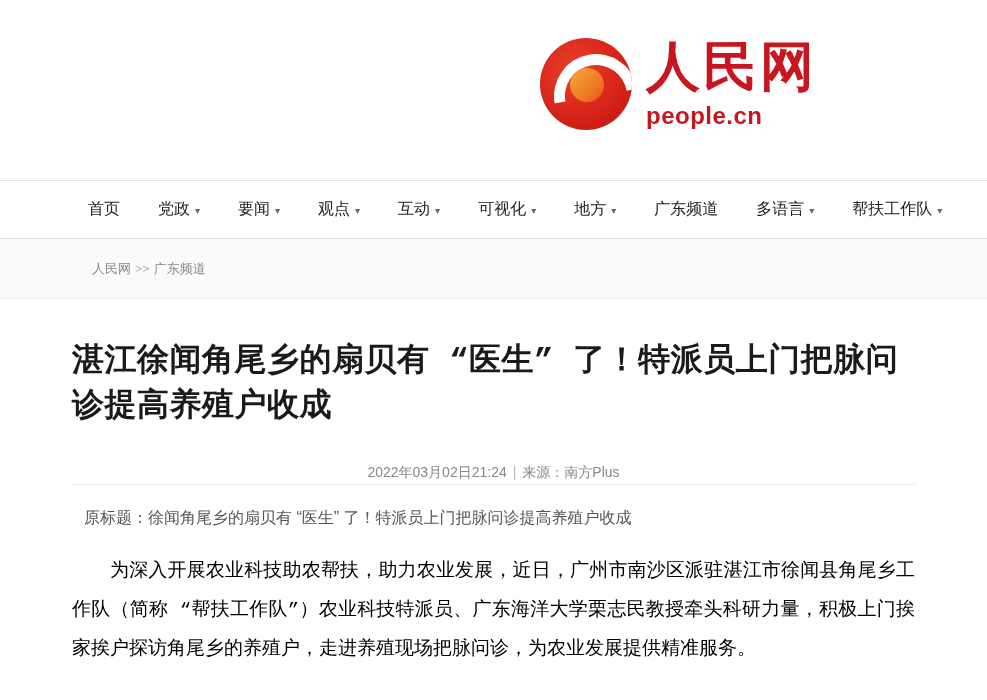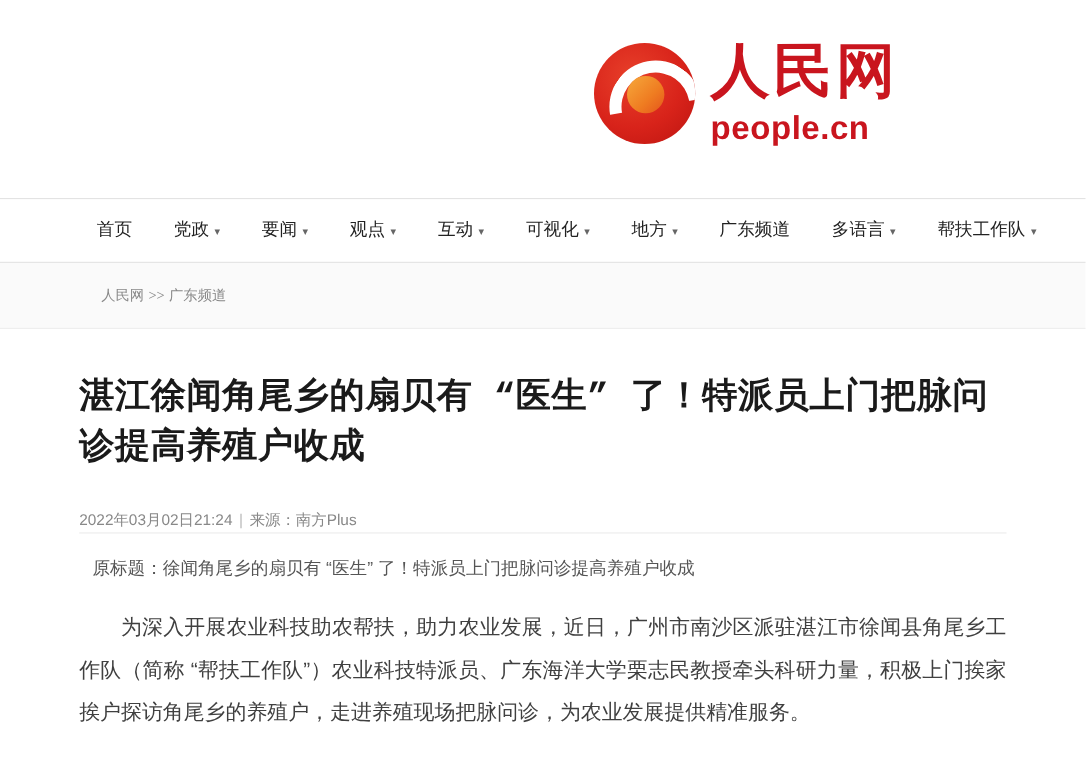--- a/index.html
+++ b/index.html
@@ -75,21 +75,21 @@
     font-family: "DejaVu Sans", sans-serif;
     font-size: 54px;
     font-weight: bold;
     color: #c9151e;
     letter-spacing: 3px;
     display: block;
   }
   .logo-en {
     display: block;
     margin-top: 10px;
-    font-size: 30px;
+    font-size: 24px;
     font-weight: bold;
     color: #c9151e;
     letter-spacing: 0.5px;
     font-family: "Liberation Sans", sans-serif;
   }
 
   
   .nav {
     height: 58px;
     border-bottom: 1px solid #e0e0e0;
@@ -147,21 +147,21 @@
     font-size: 32px;
     font-weight: bold;
     color: #1a1a1a;
     line-height: 1.42;
     margin: 0 0 34px 0;
     letter-spacing: 0.5px;
   }
   .meta-row {
     display: flex;
     align-items: center;
-    justify-content: space-between;
+    justify-content: center;
     padding-bottom: 2px;
     border-bottom: 1px solid #ececec;
   }
   .meta-left {
     font-size: 14px;
     color: #888;
   }
   .meta-left .divider { margin: 0 6px; color: #bbb; }
   .fontsize-btn {
     border: 1px solid #d8d8d8;
@@ -185,24 +185,24 @@
     margin-top: 20px;
     font-size: 16px;
     color: #555;
     line-height: 1.6;
     margin-left: 12px;
   }
   .body-text {
     margin-top: 22px;
     font-size: 19px;
     line-height: 2.05;
-    color: #404040;
+    color: #000000;
     text-align: justify;
     text-indent: 2em;
-    font-family: Liberation Sans, sans-serif;
+    font-family: Liberation Mono, monospace;
   }
 </style>
 </head>
 <body>
 
 <div class="page">
 
   <div class="header">
     <div class="logo-wrap">
       <div class="logo-mark"></div>

